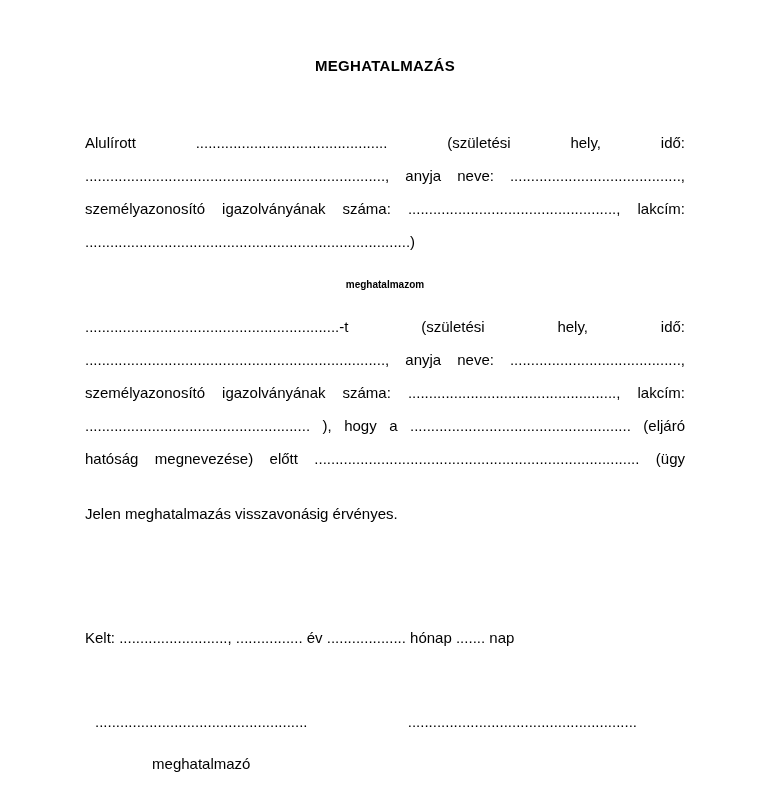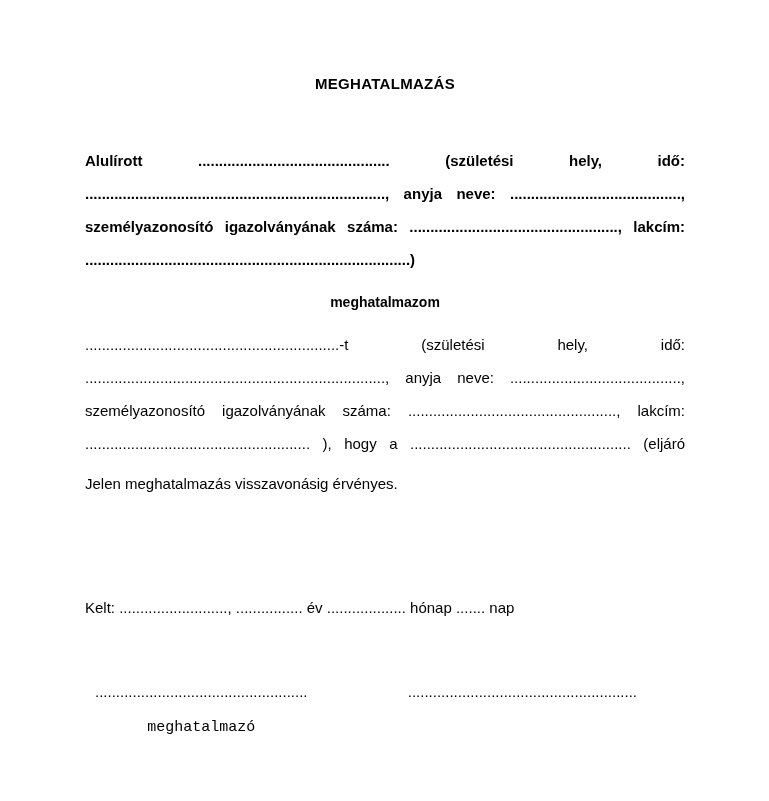--- a/index.html
+++ b/index.html
@@ -12,70 +12,69 @@
     height: 801px;
     color: #000000;
     font-family: "Liberation Sans", sans-serif;
     font-size: 15px;
     overflow: hidden;
   }
   .page {
     box-sizing: border-box;
     width: 769px;
     height: 801px;
-    padding: 76px 84px 0 85px;
+    padding: 58px 84px 0 85px;
   }
   .doc-title {
     font-weight: 700;
     text-align: center;
     font-size: 15px;
     line-height: 16px;
     letter-spacing: 0.3px;
   }
   .para { margin: 0; }
-  .p1 { margin-top: 52px; font-weight: bold; }
+  .p1 { margin-top: 52px; }
   .p2 { margin-top: 9px; }
   .line {
     line-height: 33px;
     font-size: 15px;
   }
   .just {
     text-align: justify;
     text-align-last: justify;
   }
   .heading {
     margin-top: 10px;
     font-weight: 700;
     text-align: center;
     line-height: 33px;
-    font-size: 14px;
+    font-size: 10px;
   }
   .validity {
-    margin-top: 7px;
+    margin-top: 22px;
     line-height: 33px;
   }
   .kelt {
     margin-top: 91px;
     line-height: 33px;
   }
   .signatures {
     margin-top: 51px;
     display: flex;
     justify-content: space-between;
     padding: 0 48px 0 10px;
   }
   .sig { text-align: center; }
   .sigline {
     line-height: 33px;
     white-space: nowrap;
   }
   .siglabel {
     line-height: 33px;
-    margin-top: 3px;
-    font-family: Liberation Mono, monospace;
+    margin-top: 9px;
   }
 </style>
 </head>
 <body>
 
 <div class="page">
 
   <div class="doc-title">MEGHATALMAZÁS</div>
 
   <div class="para p1">
@@ -85,20 +84,21 @@
     <div class="line">..............................................................................)</div>
   </div>
 
   <div class="heading">meghatalmazom</div>
 
   <div class="para p2">
     <div class="line just">.............................................................-t (születési hely, idő:</div>
     <div class="line just">........................................................................, anyja neve: .........................................,</div>
     <div class="line just">személyazonosító igazolványának száma: .................................................., lakcím:</div>
     <div class="line just">...................................................... ), hogy a ..................................................... (eljáró</div>
+    <div class="line just">hatóság megnevezése) előtt .............................................................................. (ügy</div>
   </div>
 
   <div class="validity">Jelen meghatalmazás visszavonásig érvényes.</div>
 
   <div class="kelt">Kelt: .........................., ................ év ................... hónap ....... nap</div>
 
   <div class="signatures">
     <div class="sig">
       <div class="sigline">...................................................</div>
       <div class="siglabel">meghatalmazó</div>

